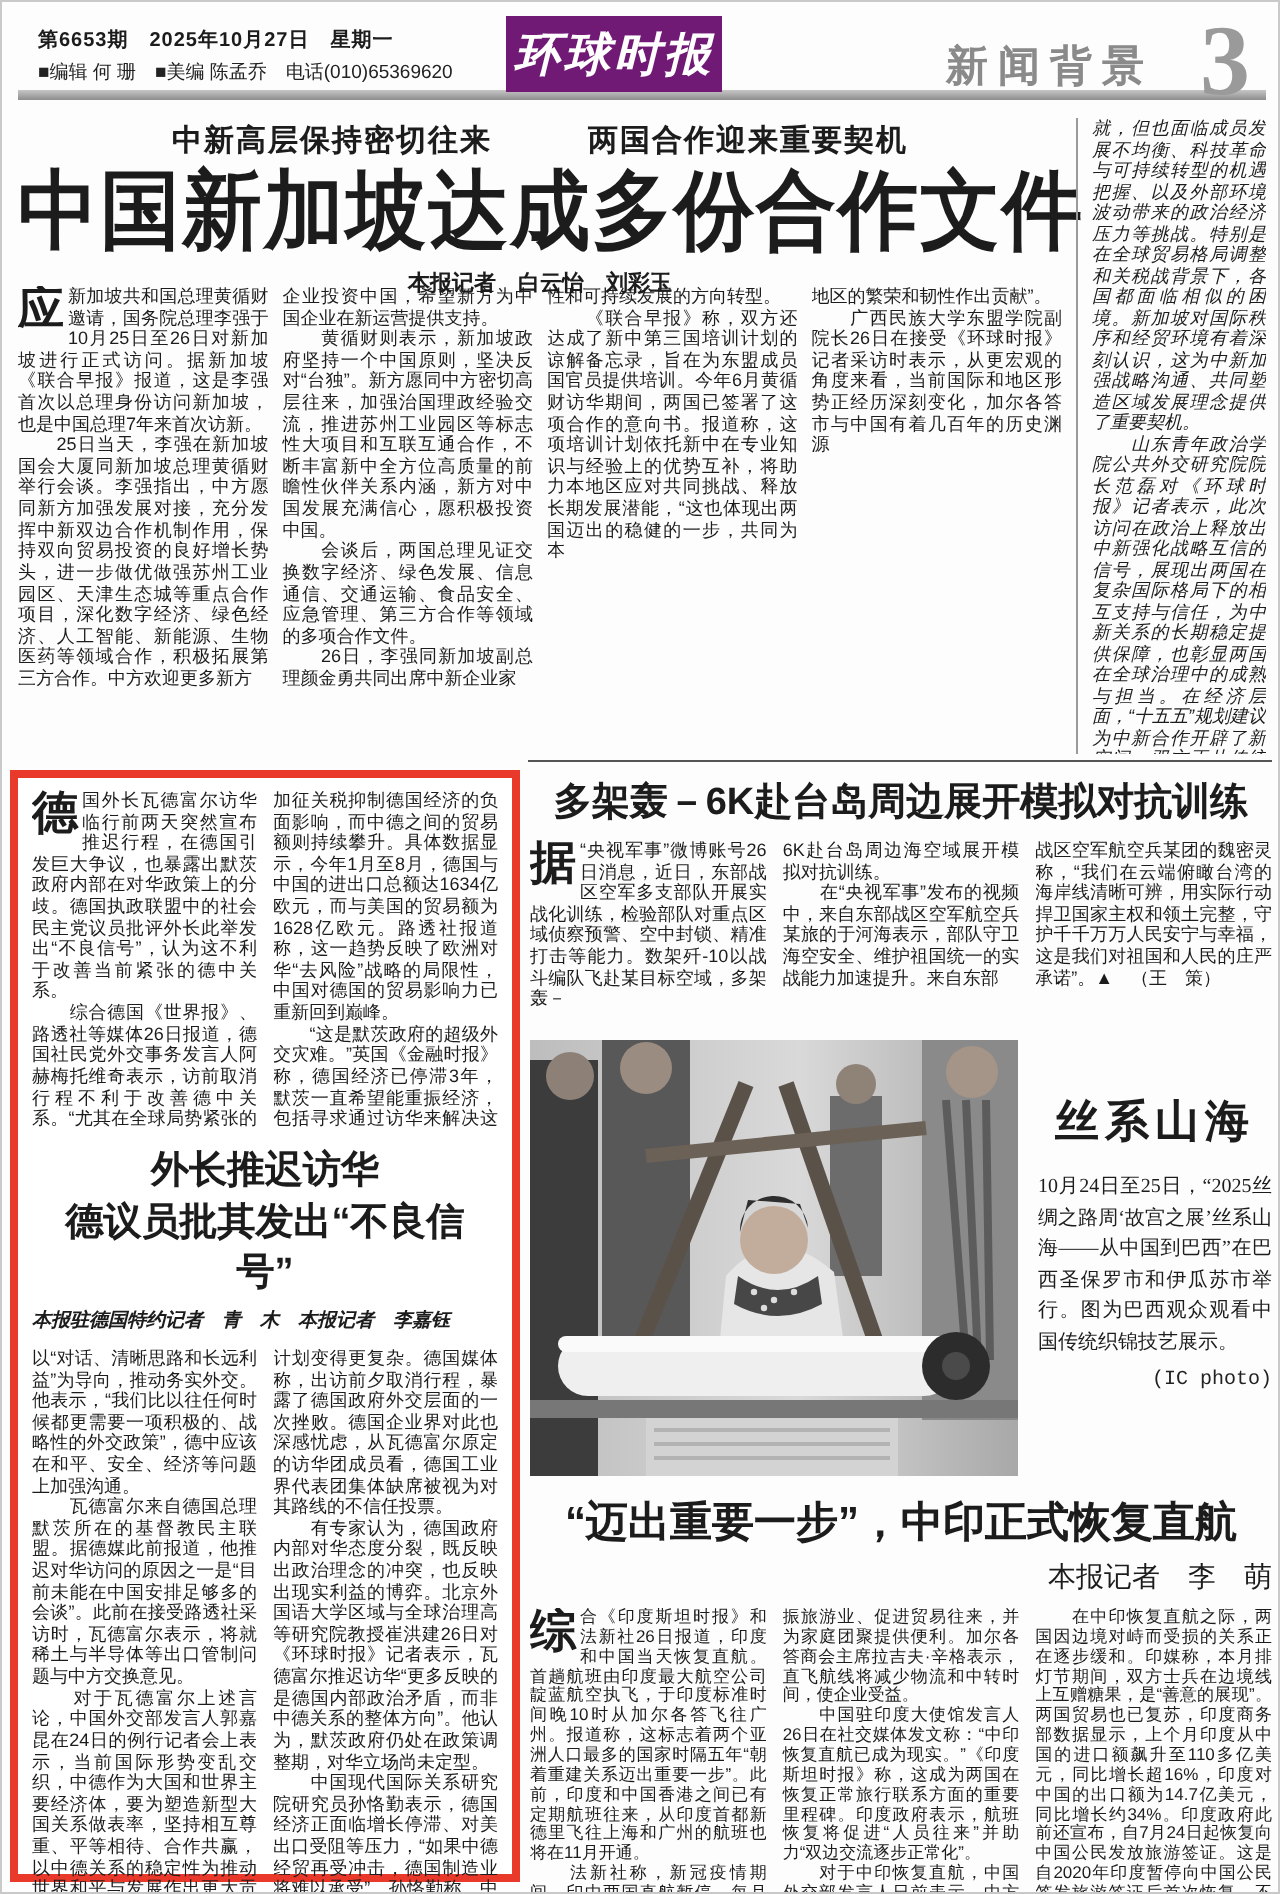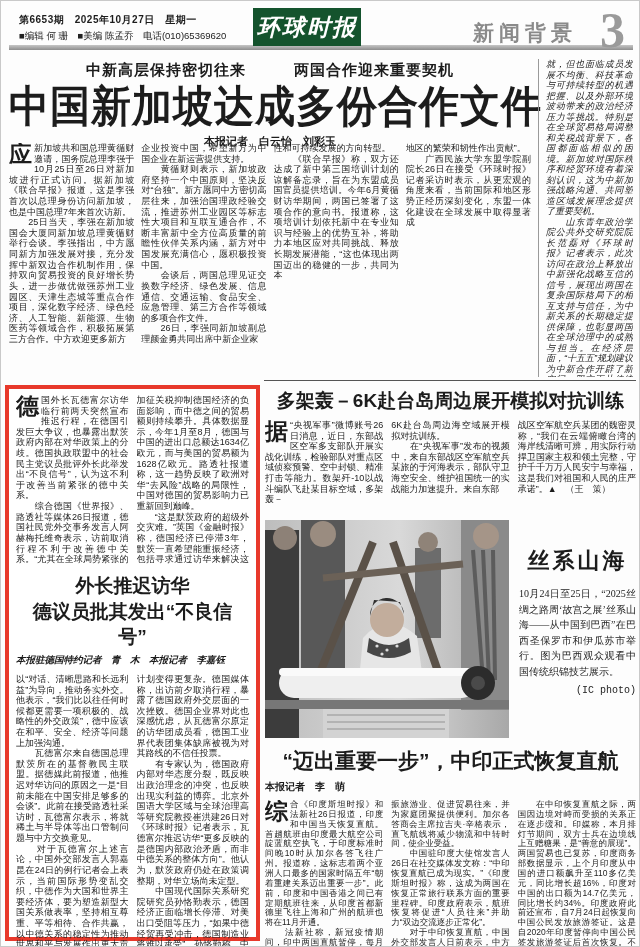--- a/index.html
+++ b/index.html
@@ -7,21 +7,21 @@
     position:relative;width:640px;height:947px;margin:0 auto;
     background:#fdfdfd;border:1px solid #c9c9c9;box-sizing:border-box;
     font-family:"Liberation Sans", sans-serif;color:#1c1c1c;overflow:hidden;
   }
   .pre{white-space:pre-wrap;}
   
   .issue-line{position:absolute;left:18px;top:12px;font-size:10px;font-weight:bold;letter-spacing:.5px;}
   .editor-line{position:absolute;left:18px;top:29px;font-size:9.5px;color:#222;}
   .masthead-rule{position:absolute;left:8px;top:44px;width:624px;height:5px;
     background:linear-gradient(#c6c6c6,#8d8d8d);}
-  .logo{position:absolute;left:252px;top:7px;width:108px;height:38px;background:#14532d;
+  .logo{position:absolute;left:252px;top:7px;width:108px;height:38px;background:#701a75;
     color:#fff;display:flex;align-items:center;justify-content:center;
     font-size:23px;font-weight:bold;font-style:italic;letter-spacing:2px;z-index:3;
     font-family:"Liberation Serif", serif;}
   .section-label{position:absolute;right:62px;top:18px;font-size:21px;color:#8a8a8a;
     font-weight:bold;letter-spacing:5px;font-family:"Liberation Serif", serif;}
   .page-number{position:absolute;right:14px;top:0px;font-size:50px;color:#9a9a9a;
     font-weight:bold;font-family:"Liberation Serif", serif;}
   
   .lead-head{position:absolute;left:8px;top:56px;width:522px;}
   .kicker{text-align:center;font-size:15px;font-weight:bold;letter-spacing:1px;margin-top:4px;}
@@ -54,21 +54,21 @@
   .photo-block{display:flex;margin-top:8px;height:218px;}
   .photo{width:244px;height:218px;flex:none;background:#8f8f8f;}
   .photo-side{flex:1;padding:2px 0 0 10px;display:flex;flex-direction:column;}
   .photo-title{font-size:22px;font-weight:900;text-align:center;letter-spacing:3px;margin:24px 0 10px;}
   .photo-caption{font-size:10px;line-height:1.55;font-family:"Liberation Serif", serif;
     text-align:justify;}
   .photo-credit{font-size:10px;font-family:"Liberation Mono", monospace;text-align:right;
     margin-top:6px;color:#222;}
   .india{margin-top:9px;}
   .india-headline{font-size:21px;font-weight:900;text-align:center;white-space:nowrap;}
-  .india-byline{font-size:10px;font-weight:bold;text-align:left;margin:5px 0 6px;}
+  .india-byline{font-size:14px;font-weight:normal;text-align:right;margin:5px 0 6px;}
   .india-body{height:152px;}
   .ncol-s{flex:1;font-size:8.5px;line-height:1.16;overflow:hidden;}
 </style>
 </head>
 <body>
 
 <div class="page">
 
   <div class="issue-line">第6653期　2025年10月27日　星期一</div>
   <div class="editor-line">■编辑 何 珊　■美编 陈孟乔　电话(010)65369620</div>
@@ -85,21 +85,21 @@
   <div class="lead-body">
     <div class="col"><span class="dropcap">应</span><span class="pre">新加坡共和国总理黄循财邀请，国务院总理李强于10月25日至26日对新加坡进行正式访问。据新加坡《联合早报》报道，这是李强首次以总理身份访问新加坡，也是中国总理7年来首次访新。
 　　25日当天，李强在新加坡国会大厦同新加坡总理黄循财举行会谈。李强指出，中方愿同新方加强发展对接，充分发挥中新双边合作机制作用，保持双向贸易投资的良好增长势头，进一步做优做强苏州工业园区、天津生态城等重点合作项目，深化数字经济、绿色经济、人工智能、新能源、生物医药等领域合作，积极拓展第三方合作。中方欢迎更多新方</span></div>
     <div class="col pre">企业投资中国，希望新方为中国企业在新运营提供支持。
 　　黄循财则表示，新加坡政府坚持一个中国原则，坚决反对“台独”。新方愿同中方密切高层往来，加强治国理政经验交流，推进苏州工业园区等标志性大项目和互联互通合作，不断丰富新中全方位高质量的前瞻性伙伴关系内涵，新方对中国发展充满信心，愿积极投资中国。
 　　会谈后，两国总理见证交换数字经济、绿色发展、信息通信、交通运输、食品安全、应急管理、第三方合作等领域的多项合作文件。
 　　26日，李强同新加坡副总理颜金勇共同出席中新企业家</div>
     <div class="col pre">性和可持续发展的方向转型。
 　　《联合早报》称，双方还达成了新中第三国培训计划的谅解备忘录，旨在为东盟成员国官员提供培训。今年6月黄循财访华期间，两国已签署了这项合作的意向书。报道称，这项培训计划依托新中在专业知识与经验上的优势互补，将助力本地区应对共同挑战、释放长期发展潜能，“这也体现出两国迈出的稳健的一步，共同为本</div>
     <div class="col pre">地区的繁荣和韧性作出贡献”。
-　　广西民族大学东盟学院副院长26日在接受《环球时报》记者采访时表示，从更宏观的角度来看，当前国际和地区形势正经历深刻变化，东盟一体化建设在全球发展中取得显著成</div>
+　　广西民族大学东盟学院副院长26日在接受《环球时报》记者采访时表示，从更宏观的角度来看，当前国际和地区形势正经历深刻变化，加尔各答市与中国有着几百年的历史渊源</div>
   </div>
   <div class="lead-col6 pre">就，但也面临成员发展不均衡、科技革命与可持续转型的机遇把握、以及外部环境波动带来的政治经济压力等挑战。特别是在全球贸易格局调整和关税战背景下，各国都面临相似的困境。新加坡对国际秩序和经贸环境有着深刻认识，这为中新加强战略沟通、共同塑造区域发展理念提供了重要契机。
 　　山东青年政治学院公共外交研究院院长范磊对《环球时报》记者表示，此次访问在政治上释放出中新强化战略互信的信号，展现出两国在复杂国际格局下的相互支持与信任，为中新关系的长期稳定提供保障，也彰显两国在全球治理中的成熟与担当。在经济层面，“十五五”规划建议为中新合作开辟了新空间，双方正从传统经贸合作走向以创新和科技为核心的合作模式，在数字经济、绿色发展、人工智能等新兴领域的合作有望不断深化，这展现出两国面向未来的共同愿景。▲</div>
 
   <div class="germany">
     <div class="g-sec g-sec1">
       <div class="g-col"><span class="dropcap">德</span><span class="pre">国外长瓦德富尔访华临行前两天突然宣布推迟行程，在德国引发巨大争议，也暴露出默茨政府内部在对华政策上的分歧。德国执政联盟中的社会民主党议员批评外长此举发出“不良信号”，认为这不利于改善当前紧张的德中关系。
 　　综合德国《世界报》、路透社等媒体26日报道，德国社民党外交事务发言人阿赫梅托维奇表示，访前取消行程不利于改善德中关系。“尤其在全球局势紧张的背景下，与中国保持直接对话尤为重要。”他呼吁德国重新思考对华战略，强调应</span></div>
       <div class="g-col pre">加征关税抑制德国经济的负面影响，而中德之间的贸易额则持续攀升。具体数据显示，今年1月至8月，德国与中国的进出口总额达1634亿欧元，而与美国的贸易额为1628亿欧元。路透社报道称，这一趋势反映了欧洲对华“去风险”战略的局限性，中国对德国的贸易影响力已重新回到巅峰。
 　　“这是默茨政府的超级外交灾难。”英国《金融时报》称，德国经济已停滞3年，默茨一直希望能重振经济，包括寻求通过访华来解决这一问题，而瓦德富尔取消行程可能会使这一</div>

